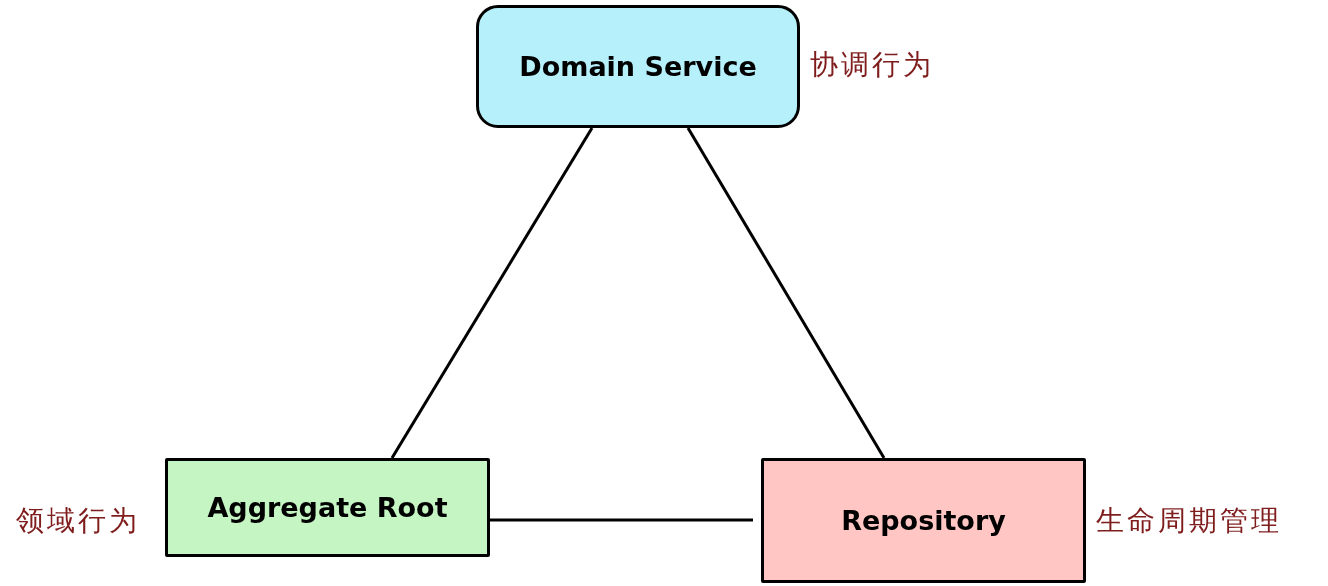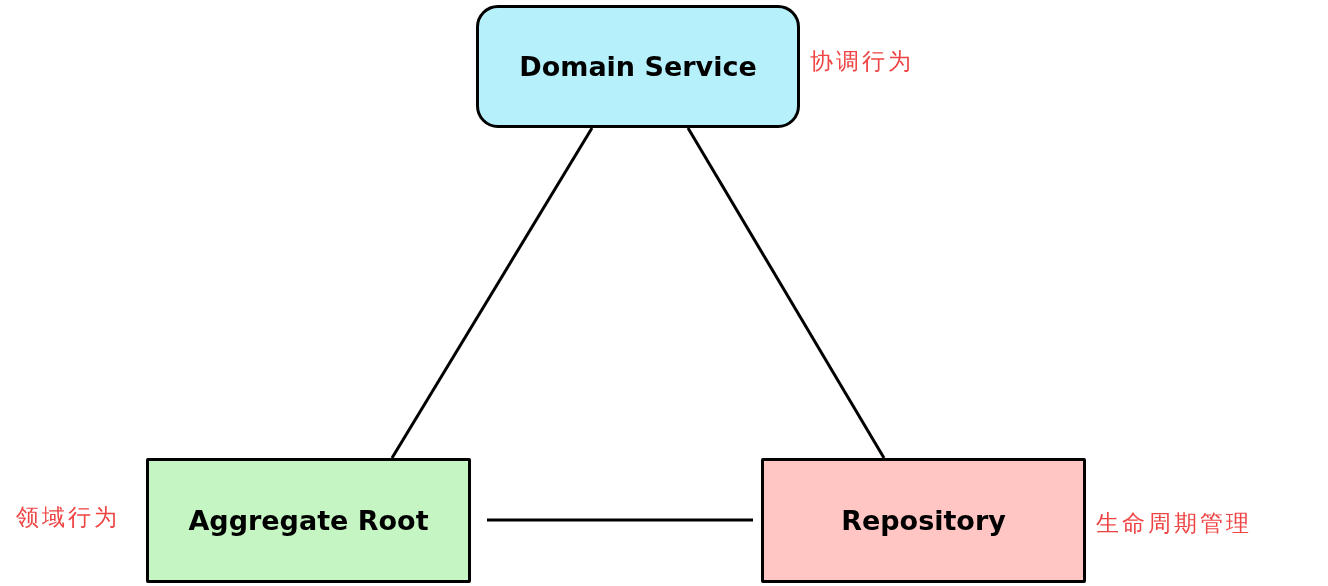--- a/index.html
+++ b/index.html
@@ -35,33 +35,33 @@
     justify-content: center;
   }
   .node-label {
     font-weight: bold;
     font-size: 27px;
     color: #000000;
     white-space: nowrap;
   }
 
   .node-domain-service { left: 476px; top: 5px;   width: 324px; height: 123px; }
-  .node-aggregate-root { left: 146px; top: 458px; width: 325px; height: 125px; }
+  .node-aggregate-root { left: 165px; top: 458px; width: 325px; height: 99px; }
   .node-repository     { left: 761px; top: 458px; width: 325px; height: 125px; }
 
   .annotation {
     position: absolute;
-    font-size: 23px;
-    color: #ef4444;
+    font-size: 28px;
+    color: #7f1d1d;
     white-space: nowrap;
     letter-spacing: 3px;
   }
   .annotation-domain-service { left: 810px;  top: 46px;  }
   .annotation-aggregate-root { left: 16px;    top: 502px; }
-  .annotation-repository     { left: 1096px; top: 502px; margin-top: 6px; }
+  .annotation-repository     { left: 1096px; top: 502px; }
 </style>
 </head>
 <body>
 
 <div class="canvas">
 
   <svg class="connectors" width="1328" height="586" viewBox="0 0 1328 586" aria-hidden="true">
     <line x1="592" y1="128" x2="392" y2="458"></line>
     <line x1="688" y1="128" x2="884" y2="458"></line>
     <line x1="487" y1="520" x2="753" y2="520"></line>

